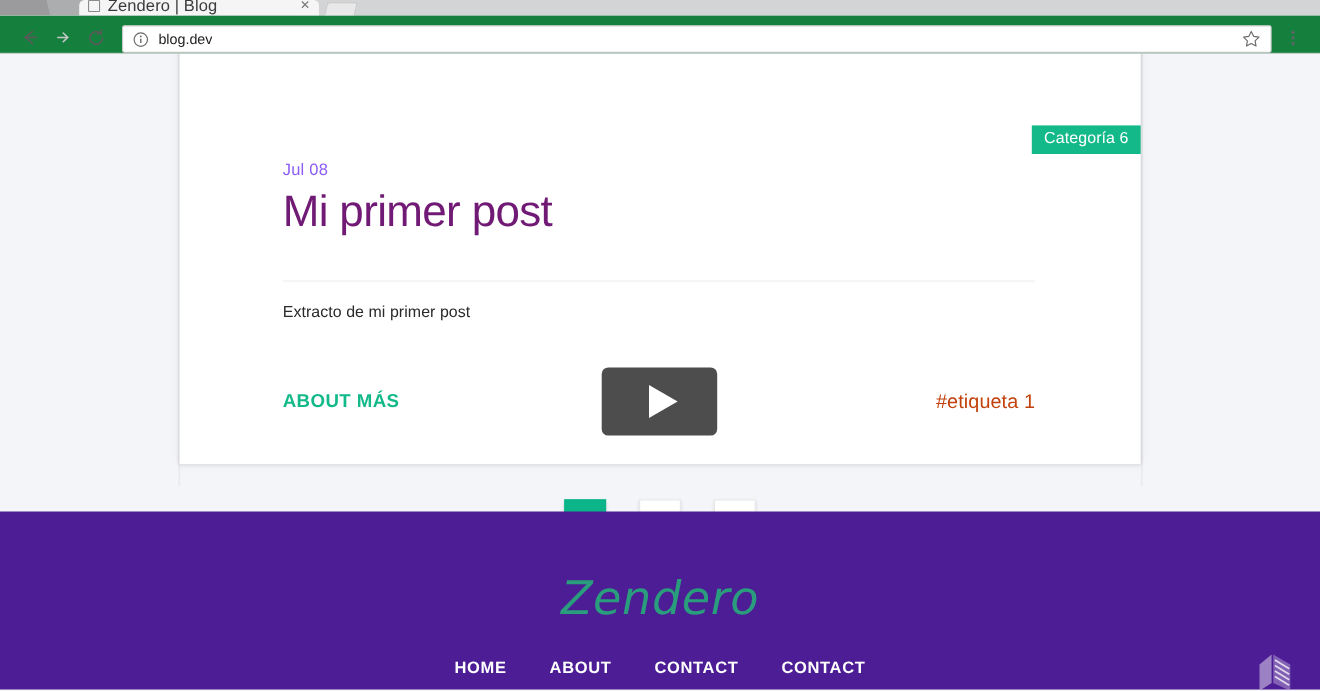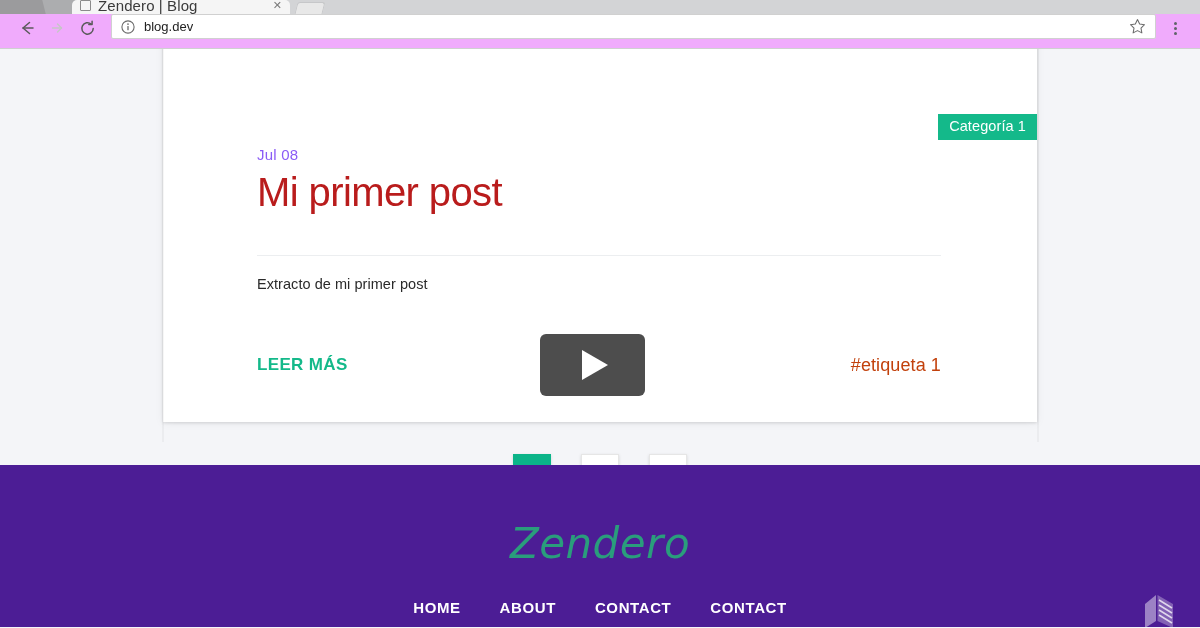--- a/index.html
+++ b/index.html
@@ -94,24 +94,24 @@
     background: #e8e8e8;
     border-radius: 3px 3px 0 0;
     transform: skewX(-14deg);
     border: 1px solid #c6c7c9;
     border-bottom: none;
     box-sizing: border-box;
   }
 
   .toolbar {
     height: 35px;
-    background: #f0abfc;
+    background: #15803d;
     border-bottom: 1px solid #cfcfd1;
     display: flex;
-    align-items: flex-start;
+    align-items: flex-end;
     padding: 0 12px;
     box-sizing: border-box;
   }
   .nav-btn {
     width: 30px;
     height: 28px;
     display: flex;
     align-items: center;
     justify-content: center;
     flex: 0 0 auto;
@@ -211,21 +211,21 @@
     top: 117px;
     font-size: 15px;
     color: #8b5cf6;
     letter-spacing: 0.2px;
   }
   .post-title {
     position: absolute;
     top: 138px;
     font-size: 40px;
     font-weight: 400;
-    color: #b91c1c;
+    color: #701a75;
     letter-spacing: -0.6px;
     margin: 0;
     line-height: 1.25;
   }
   .post-divider {
     position: absolute;
     top: 226px;
     left: 94px;
     width: 684px;
     height: 1px;
@@ -441,32 +441,32 @@
     <div class="menu-btn">
       <span class="menu-dot"></span>
       <span class="menu-dot"></span>
       <span class="menu-dot"></span>
     </div>
   </div>
 
   <div class="viewport">
 
     <div class="post-card">
-      <div class="category-badge">Categoría 1</div>
+      <div class="category-badge">Categoría 6</div>
 
       <div class="post-inner">
         <div class="post-date">Jul 08</div>
         <h1 class="post-title">Mi primer post</h1>
         <div class="post-excerpt">Extracto de mi primer post</div>
       </div>
 
       <div class="post-divider"></div>
 
       <div class="post-footer">
-        <a class="read-more" href="#">LEER MÁS</a>
+        <a class="read-more" href="#">ABOUT MÁS</a>
         <div class="video-thumb">
           <span class="play-triangle"></span>
         </div>
         <span class="post-tag">#etiqueta 1</span>
       </div>
     </div>
 
     <div class="pagination">
       <div class="page-btn active">1</div>
       <div class="page-btn">2</div>

